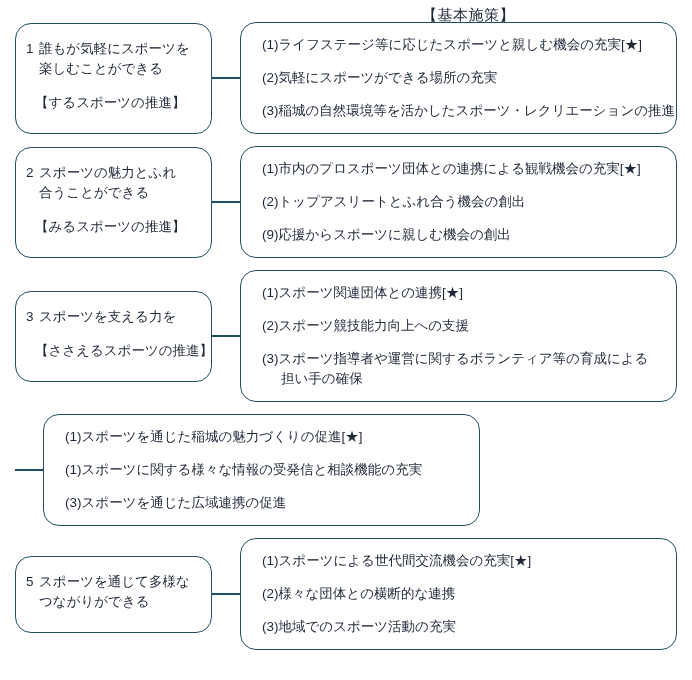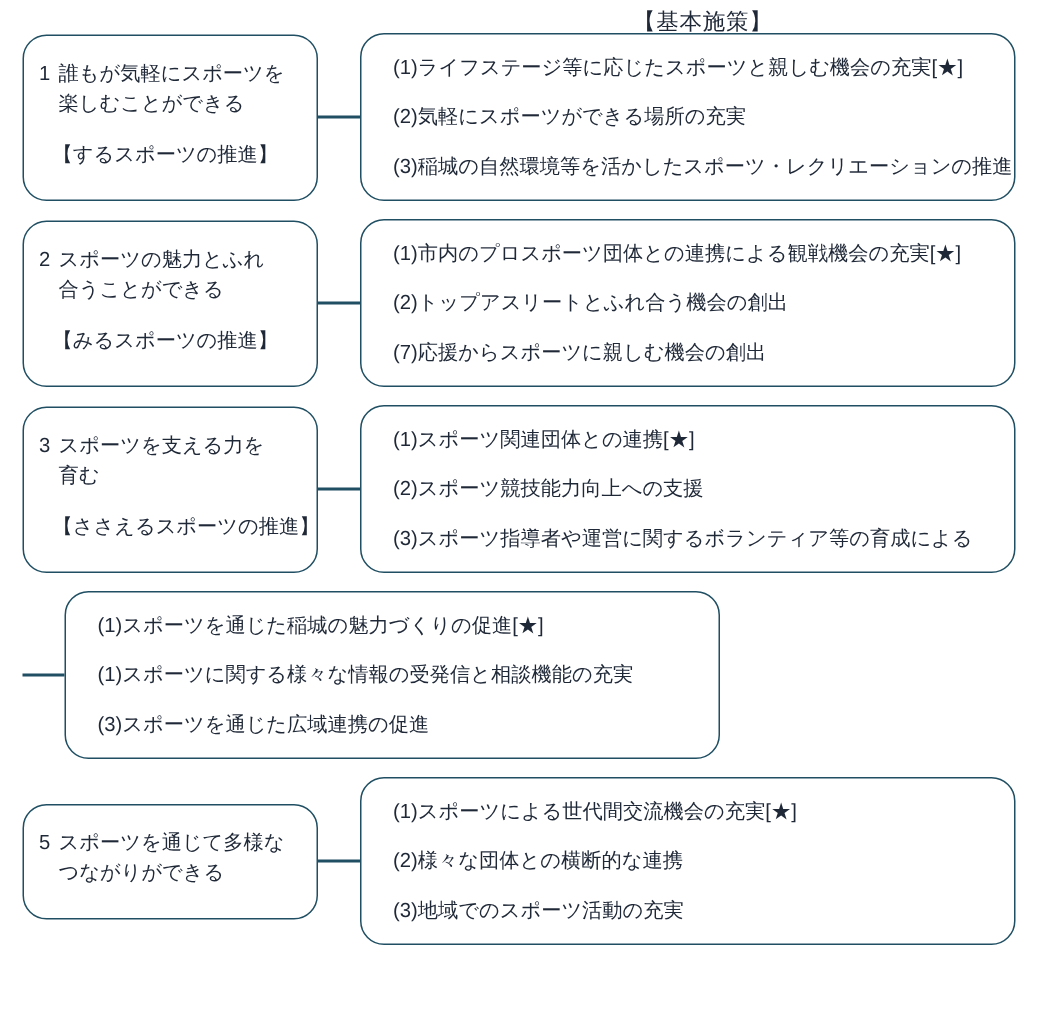--- a/index.html
+++ b/index.html
@@ -95,40 +95,40 @@
         </div>
         <div class="connector"></div>
         <div class="measures-box">
           <div class="measure">
             <div class="m-line">(1)市内のプロスポーツ団体との連携による観戦機会の充実[★]</div>
           </div>
           <div class="measure">
             <div class="m-line">(2)トップアスリートとふれ合う機会の創出</div>
           </div>
           <div class="measure">
-            <div class="m-line">(7)応援からスポーツに親しむ機会の創出</div>
+            <div class="m-line">(9)応援からスポーツに親しむ機会の創出</div>
           </div>
         </div>
       </div>
       <div class="row">
         <div class="policy-box">
           <div class="p-line"><span class="p-num">3</span><span>スポーツを支える力を</span></div>
-          <div class="p-line p-cont">育む</div>
           <div class="p-tag">【ささえるスポーツの推進】</div>
         </div>
         <div class="connector"></div>
         <div class="measures-box">
           <div class="measure">
             <div class="m-line">(1)スポーツ関連団体との連携[★]</div>
           </div>
           <div class="measure">
             <div class="m-line">(2)スポーツ競技能力向上への支援</div>
           </div>
           <div class="measure">
             <div class="m-line">(3)スポーツ指導者や運営に関するボランティア等の育成による</div>
+            <div class="m-line m-cont">担い手の確保</div>
           </div>
         </div>
       </div>
       <div class="row">
         <div class="connector"></div>
         <div class="measures-box">
           <div class="measure">
             <div class="m-line">(1)スポーツを通じた稲城の魅力づくりの促進[★]</div>
           </div>
           <div class="measure">

